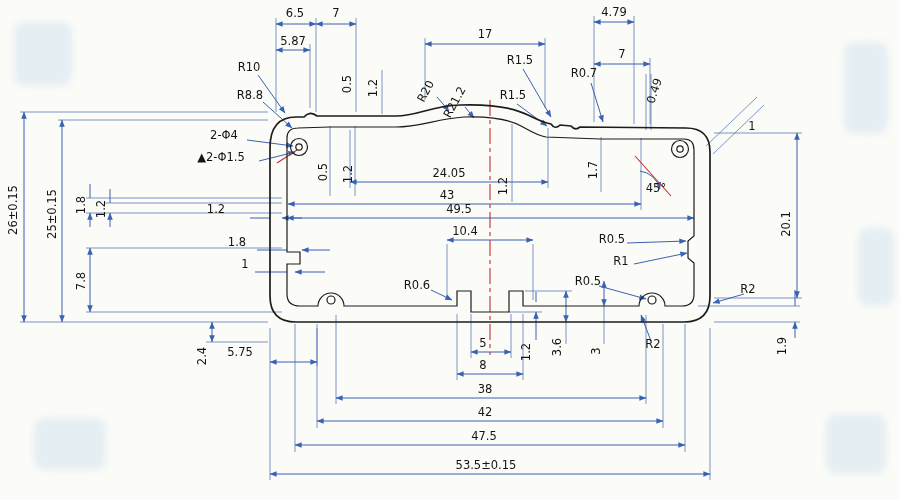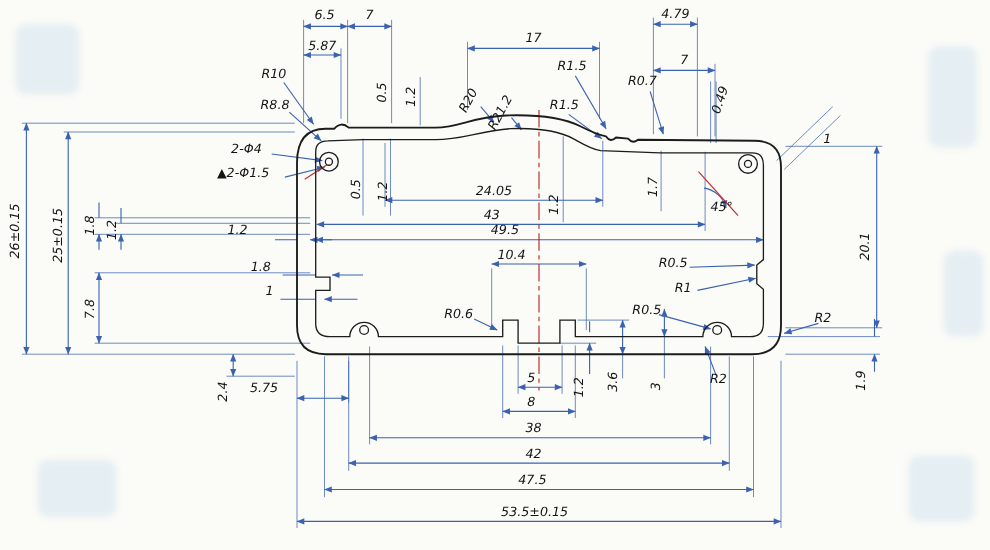--- a/index.html
+++ b/index.html
@@ -1,17 +1,17 @@
 <!DOCTYPE html>
 <html><head>
 <meta charset="utf-8">
 <style>
   html,body{margin:0;padding:0;width:900px;height:500px;background:#fbfbf7;overflow:hidden;
     font-family:"DejaVu Sans",sans-serif;}
-  #stage{position:relative;width:900px;height:472px;font-style:italic;}
+  #stage{position:relative;width:900px;height:472px;}
   .wm{position:absolute;background:#bcd8ec;opacity:.35;filter:blur(3px);border-radius:10px;}
   svg{position:absolute;left:0;top:0;}
   svg text{font-family:"DejaVu Sans",sans-serif;font-size:11.5px;fill:#141414;}
   .prof{stroke:#1c1c1c;stroke-width:1.7;fill:none;stroke-linejoin:round;stroke-linecap:round;}
   .prof2{stroke:#1c1c1c;stroke-width:1.2;fill:none;}
   .dim{stroke:#3a62b0;stroke-width:1;fill:none;}
   .ext{stroke:#3a62b0;stroke-width:.7;fill:none;opacity:.95;}
   .red{stroke:#c03030;stroke-width:1.1;fill:none;}
 </style>
 </head>

